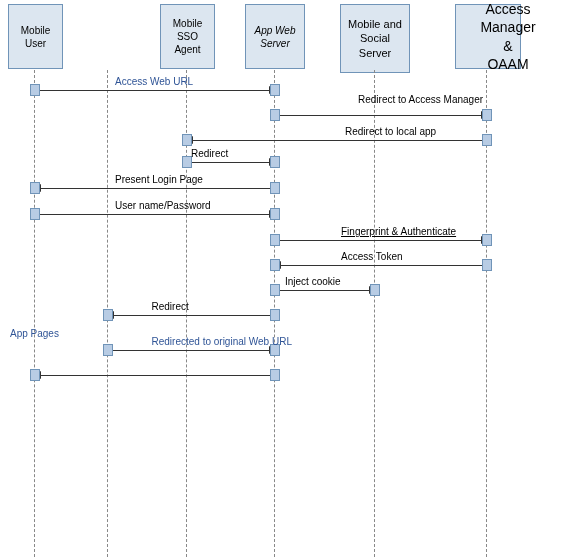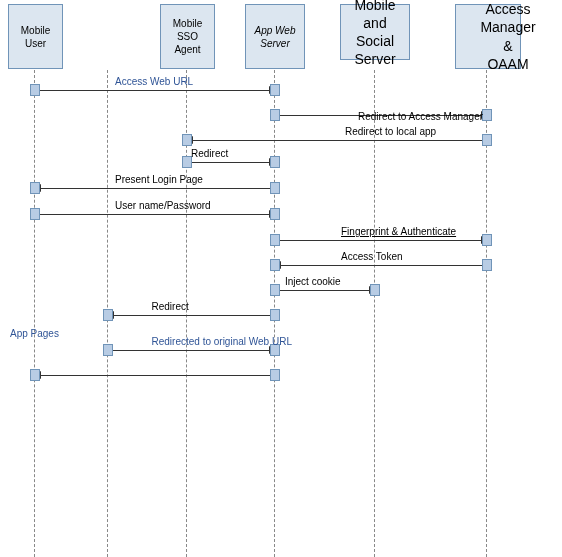--- a/index.html
+++ b/index.html
@@ -83,34 +83,34 @@
 
 <div id="diagram">
 
 <div class="actor-box" style="left: 8px; top: 4px; width: 55px; height: 65px; font-size: 10px;">Mobile<br>User</div>
     <div class="lifeline" style="left: 34px;"></div>
     <div class="lifeline" style="left: 107px;"></div>
     <div class="actor-box" style="left: 160px; top: 4px; width: 55px; height: 65px; font-size: 10px;">Mobile<br>SSO<br>Agent</div>
     <div class="lifeline" style="left: 186px;"></div>
     <div class="actor-box" style="left: 245px; top: 4px; width: 60px; height: 65px; font-size: 10px; font-style: italic;">App Web<br>Server</div>
     <div class="lifeline" style="left: 274px;"></div>
-    <div class="actor-box" style="left: 340px; top: 4px; width: 70px; height: 56px; font-size: 14px;">Mobile and<br>Social Server</div>
+    <div class="actor-box" style="left: 340px; top: 4px; width: 70px; height: 69px; font-size: 11px;">Mobile and<br>Social Server</div>
     <div class="lifeline" style="left: 374px;"></div>
     <div class="actor-box" style="left: 455px; top: 4px; width: 66px; height: 65px; font-size: 14px; padding-left: 43px;">Access<br>Manager &amp;<br>OAAM</div>
     <div class="lifeline" style="left: 486px;"></div>
     <div class="arrow-line" style="left: 40px; top: 90px; width: 230px;"></div>
     <div class="arrowhead-right" style="left: 269px; top: 86px;"></div>
     <div class="activation" style="left: 30px; top: 84px; height: 12px;"></div>
     <div class="activation" style="left: 270px; top: 84px; height: 12px;"></div>
     <div class="arrow-label blue" style="top: 76px; left: 115px;">Access Web URL</div>
     <div class="arrow-line" style="left: 280px; top: 115px; width: 202px;"></div>
     <div class="arrowhead-right" style="left: 481px; top: 111px;"></div>
     <div class="activation" style="left: 270px; top: 109px; height: 12px;"></div>
     <div class="activation" style="left: 482px; top: 109px; height: 12px;"></div>
-    <div class="arrow-label" style="top: 111px; left: 341px; padding-left: 17px;">Redirect to Access Manager</div>
+    <div class="arrow-label" style="top: 94px; left: 341px; padding-left: 17px;">Redirect to Access Manager</div>
     <div class="arrow-line" style="left: 192px; top: 140px; width: 290px;"></div>
     <div class="arrowhead-left" style="left: 186px; top: 136px;"></div>
     <div class="activation" style="left: 482px; top: 134px; height: 12px;"></div>
     <div class="activation" style="left: 182px; top: 134px; height: 12px;"></div>
     <div class="arrow-label" style="top: 126px; left: 297px; margin-left: 48px;">Redirect to local app</div>
     <div class="arrow-line" style="left: 192px; top: 162px; width: 78px;"></div>
     <div class="arrowhead-right" style="left: 269px; top: 158px;"></div>
     <div class="activation" style="left: 182px; top: 156px; height: 12px;"></div>
     <div class="activation" style="left: 270px; top: 156px; height: 12px;"></div>
     <div class="arrow-label" style="top: 148px; left: 191px;">Redirect</div>

